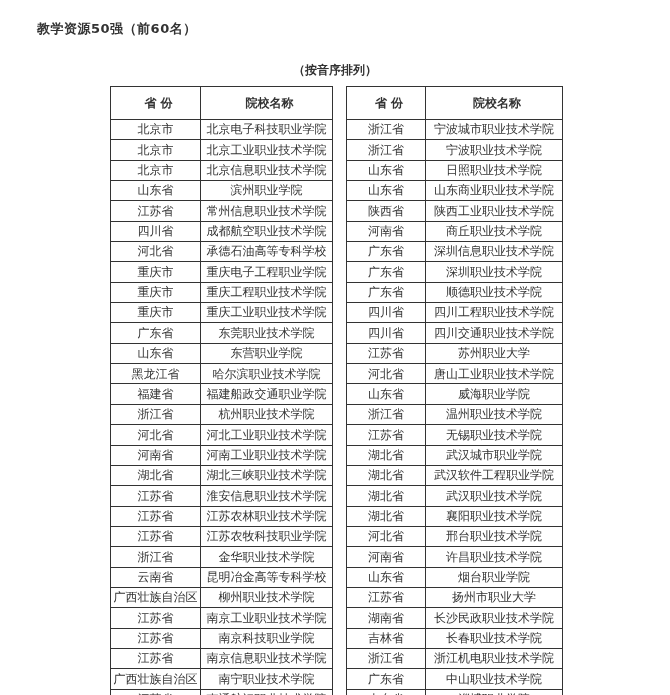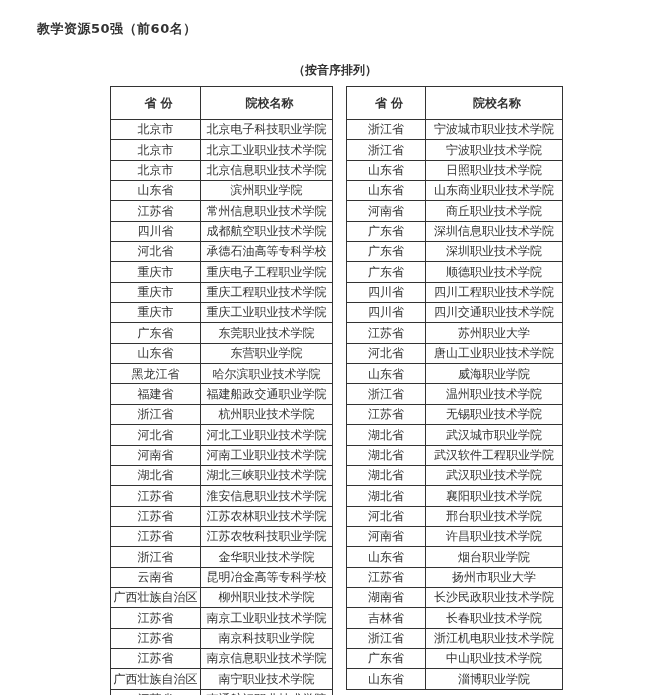--- a/index.html
+++ b/index.html
@@ -221,20 +221,24 @@
         </tr>
         <tr>
           <td>山东省</td>
           <td>日照职业技术学院</td>
         </tr>
         <tr>
           <td>山东省</td>
           <td>山东商业职业技术学院</td>
         </tr>
         <tr>
+          <td>陕西省</td>
+          <td>陕西工业职业技术学院</td>
+        </tr>
+        <tr>
           <td>河南省</td>
           <td>商丘职业技术学院</td>
         </tr>
         <tr>
           <td>广东省</td>
           <td>深圳信息职业技术学院</td>
         </tr>
         <tr>
           <td>广东省</td>
           <td>深圳职业技术学院</td>

